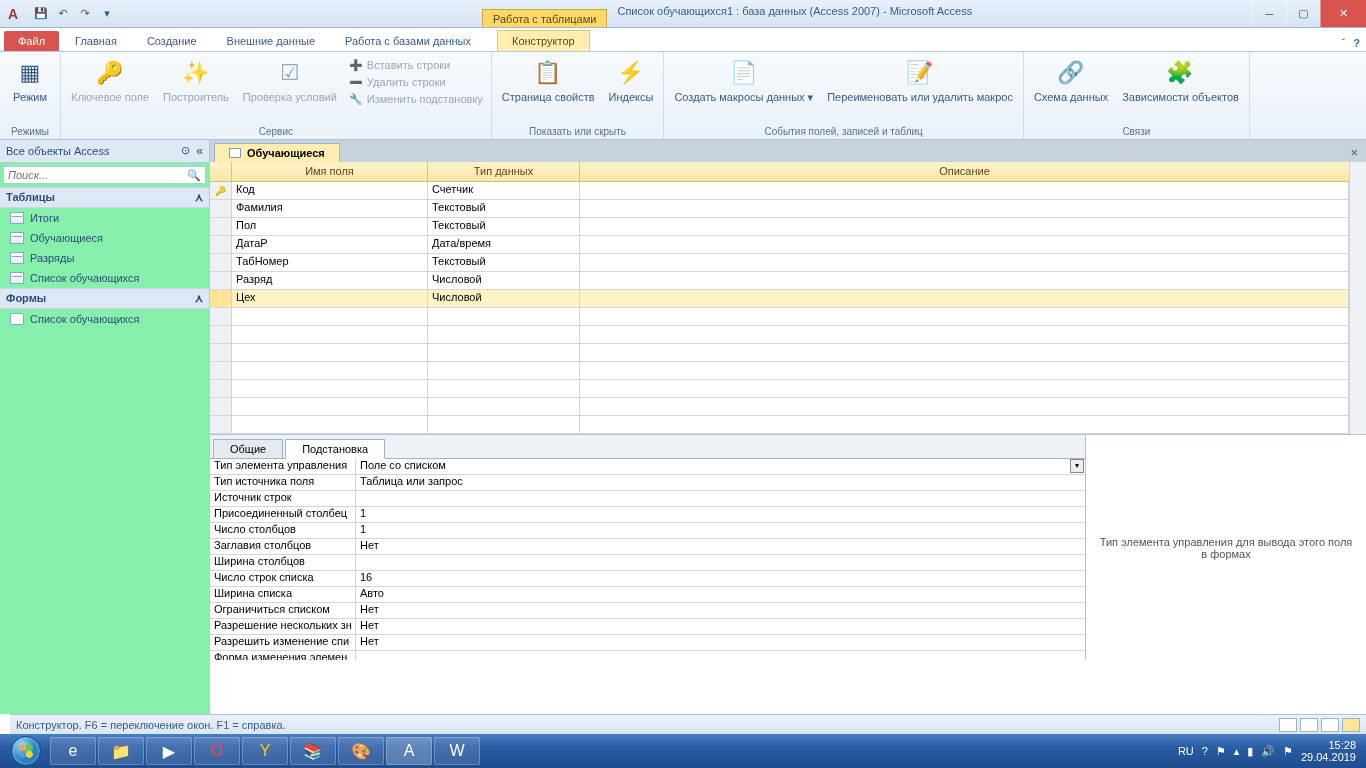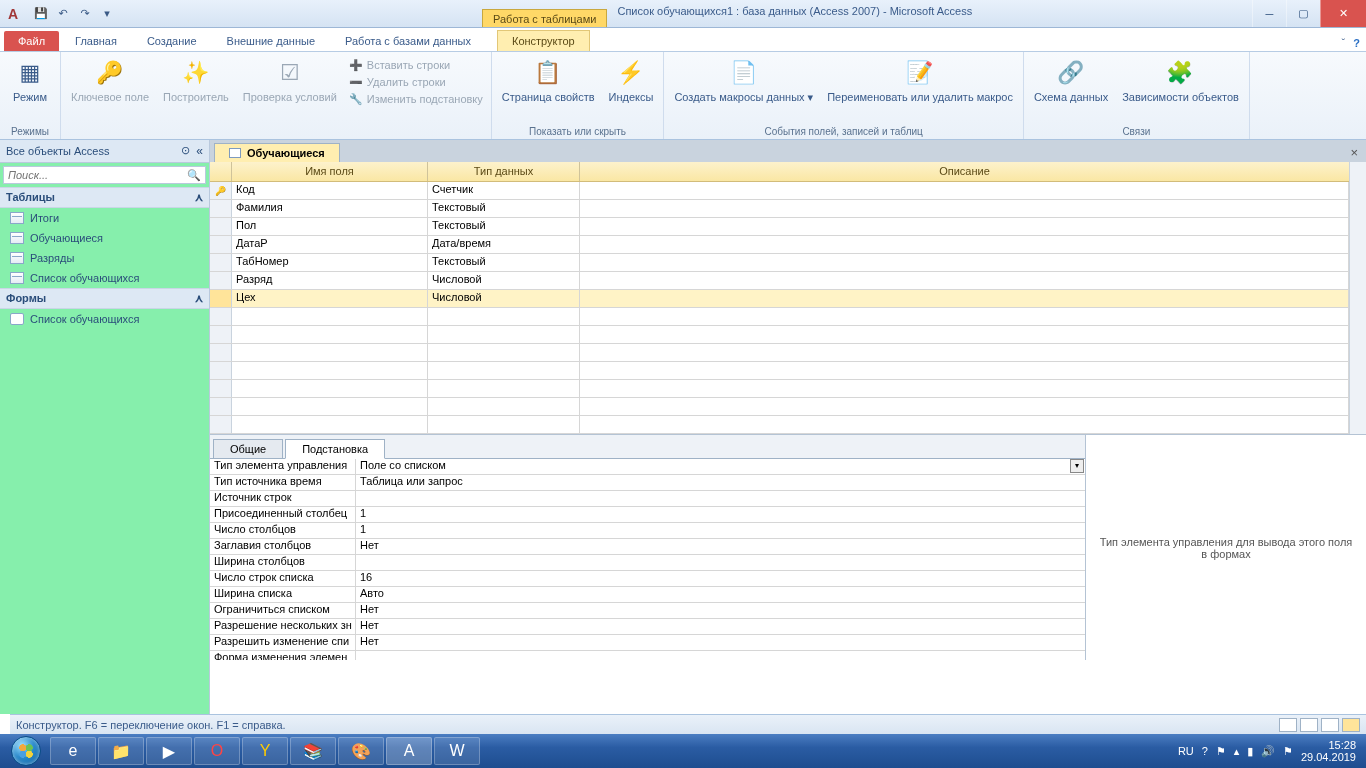--- a/index.html
+++ b/index.html
@@ -170,20 +170,21 @@
         <div class="smallbtn">
             <span class="sico">➖</span>
             <span>Удалить строки</span>
           </div>
         <div class="smallbtn">
             <span class="sico">🔧</span>
             <span>Изменить подстановку</span>
           </div>
       </div>
     </div>
+    <div class="rgrp-label">Сервис</div>
   </div>
 
   <div class="rgrp">
     <div class="rgrp-body">
       <div class="bigbtn">
         <div class="bigico">📋</div>
         <span>Страница свойств</span>
       </div>
       <div class="bigbtn">
         <div class="bigico">⚡</div>
@@ -383,21 +384,21 @@
           <div class="proptabrow">
             <div class="proptab">Общие</div>
             <div class="proptab active">Подстановка</div>
           </div>
           <div class="propgrid" id="propgrid">
               <div class="proprow">
                 <div class="propname">Тип элемента управления</div>
                 <div class="propval"><span class="hl">Поле со списком</span><span class="combo">▾</span></div>
               </div>
               <div class="proprow">
-                <div class="propname">Тип источника время</div>
+                <div class="propname">Тип источника поля</div>
                 <div class="propval"><span>Таблица или запрос</span></div>
               </div>
               <div class="proprow">
                 <div class="propname">Источник строк</div>
                 <div class="propval"><span></span></div>
               </div>
               <div class="proprow">
                 <div class="propname">Присоединенный столбец</div>
                 <div class="propval"><span>1</span></div>
               </div>

